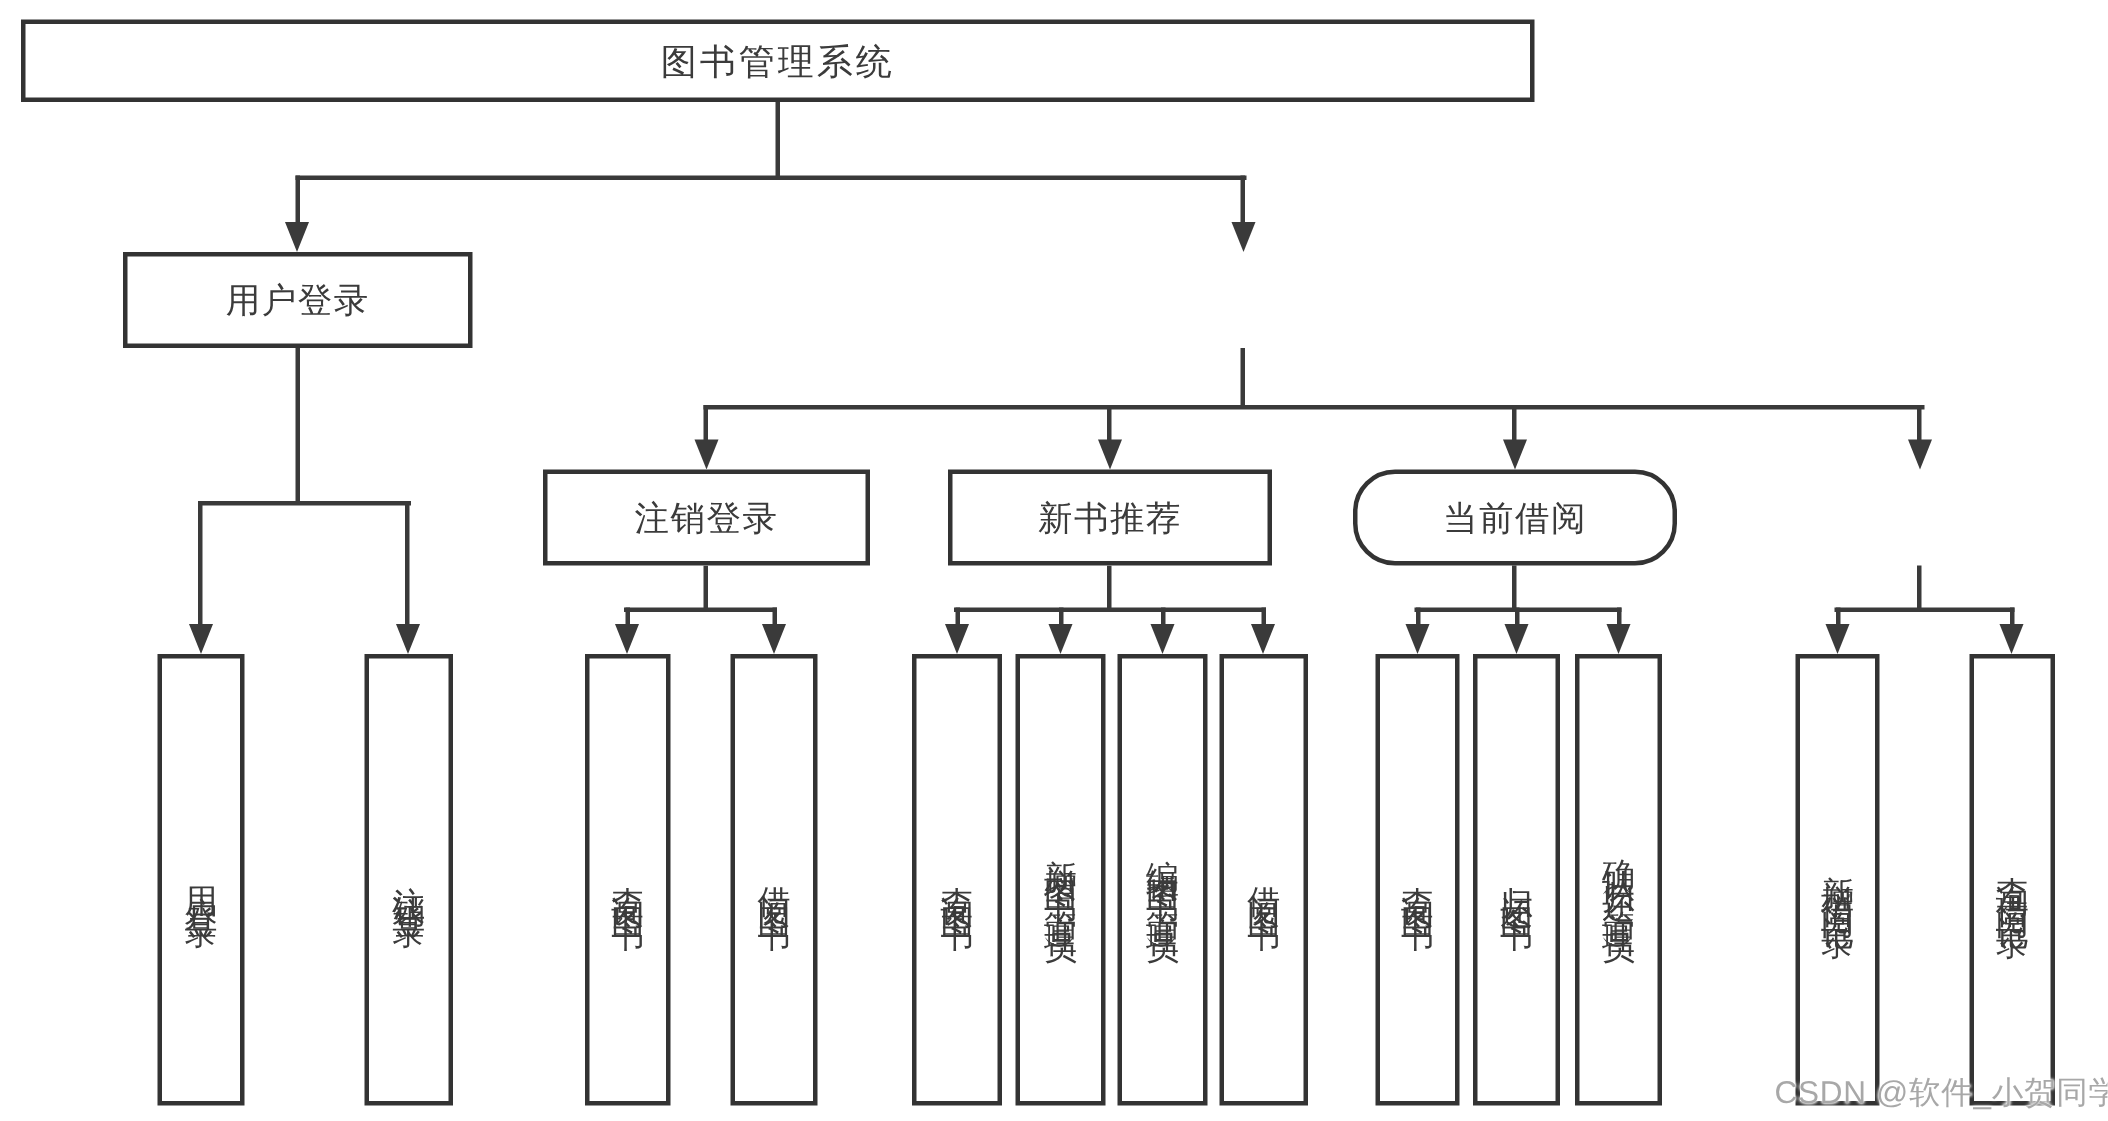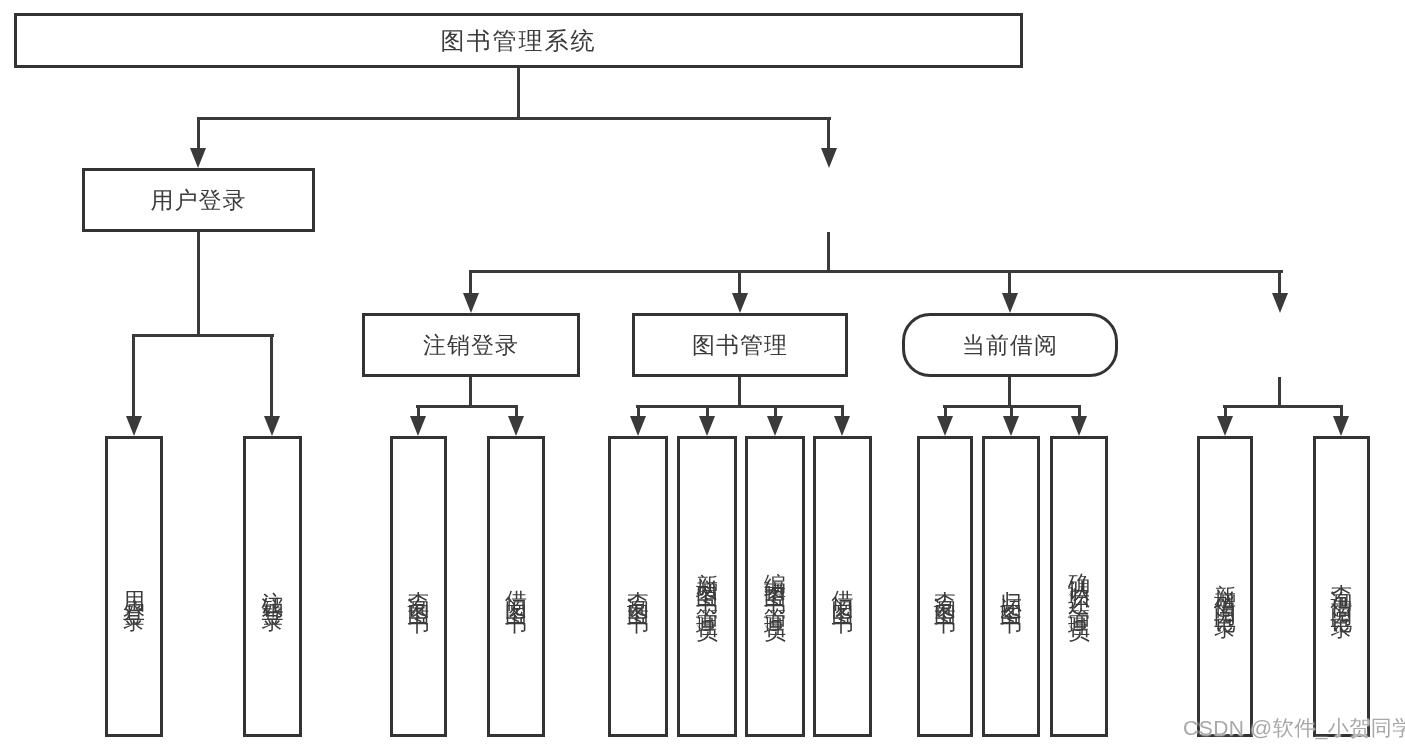--- a/index.html
+++ b/index.html
@@ -124,21 +124,21 @@
   </div>
 
   <div class="node lvl" style="left:82px;top:168px;width:233px;height:64px;">
     <span>用户登录</span>
   </div>
 
   <div class="node lvl" style="left:362px;top:313px;width:218px;height:64px;">
     <span>注销登录</span>
   </div>
   <div class="node lvl" style="left:632px;top:313px;width:216px;height:64px;">
-    <span>图书管理</span>
+    <span>新书推荐</span>
   </div>
   <div class="node lvl" style="left:902px;top:313px;width:216px;height:64px;border-radius:28px;">
     <span>当前借阅</span>
   </div>
 
   <div class="node leaf" style="left:105px;top:436px;width:58px;height:301px;">
     <span>用户登录</span>
   </div>
   <div class="node leaf" style="left:243px;top:436px;width:59px;height:301px;">
     <span>注销登录</span>

